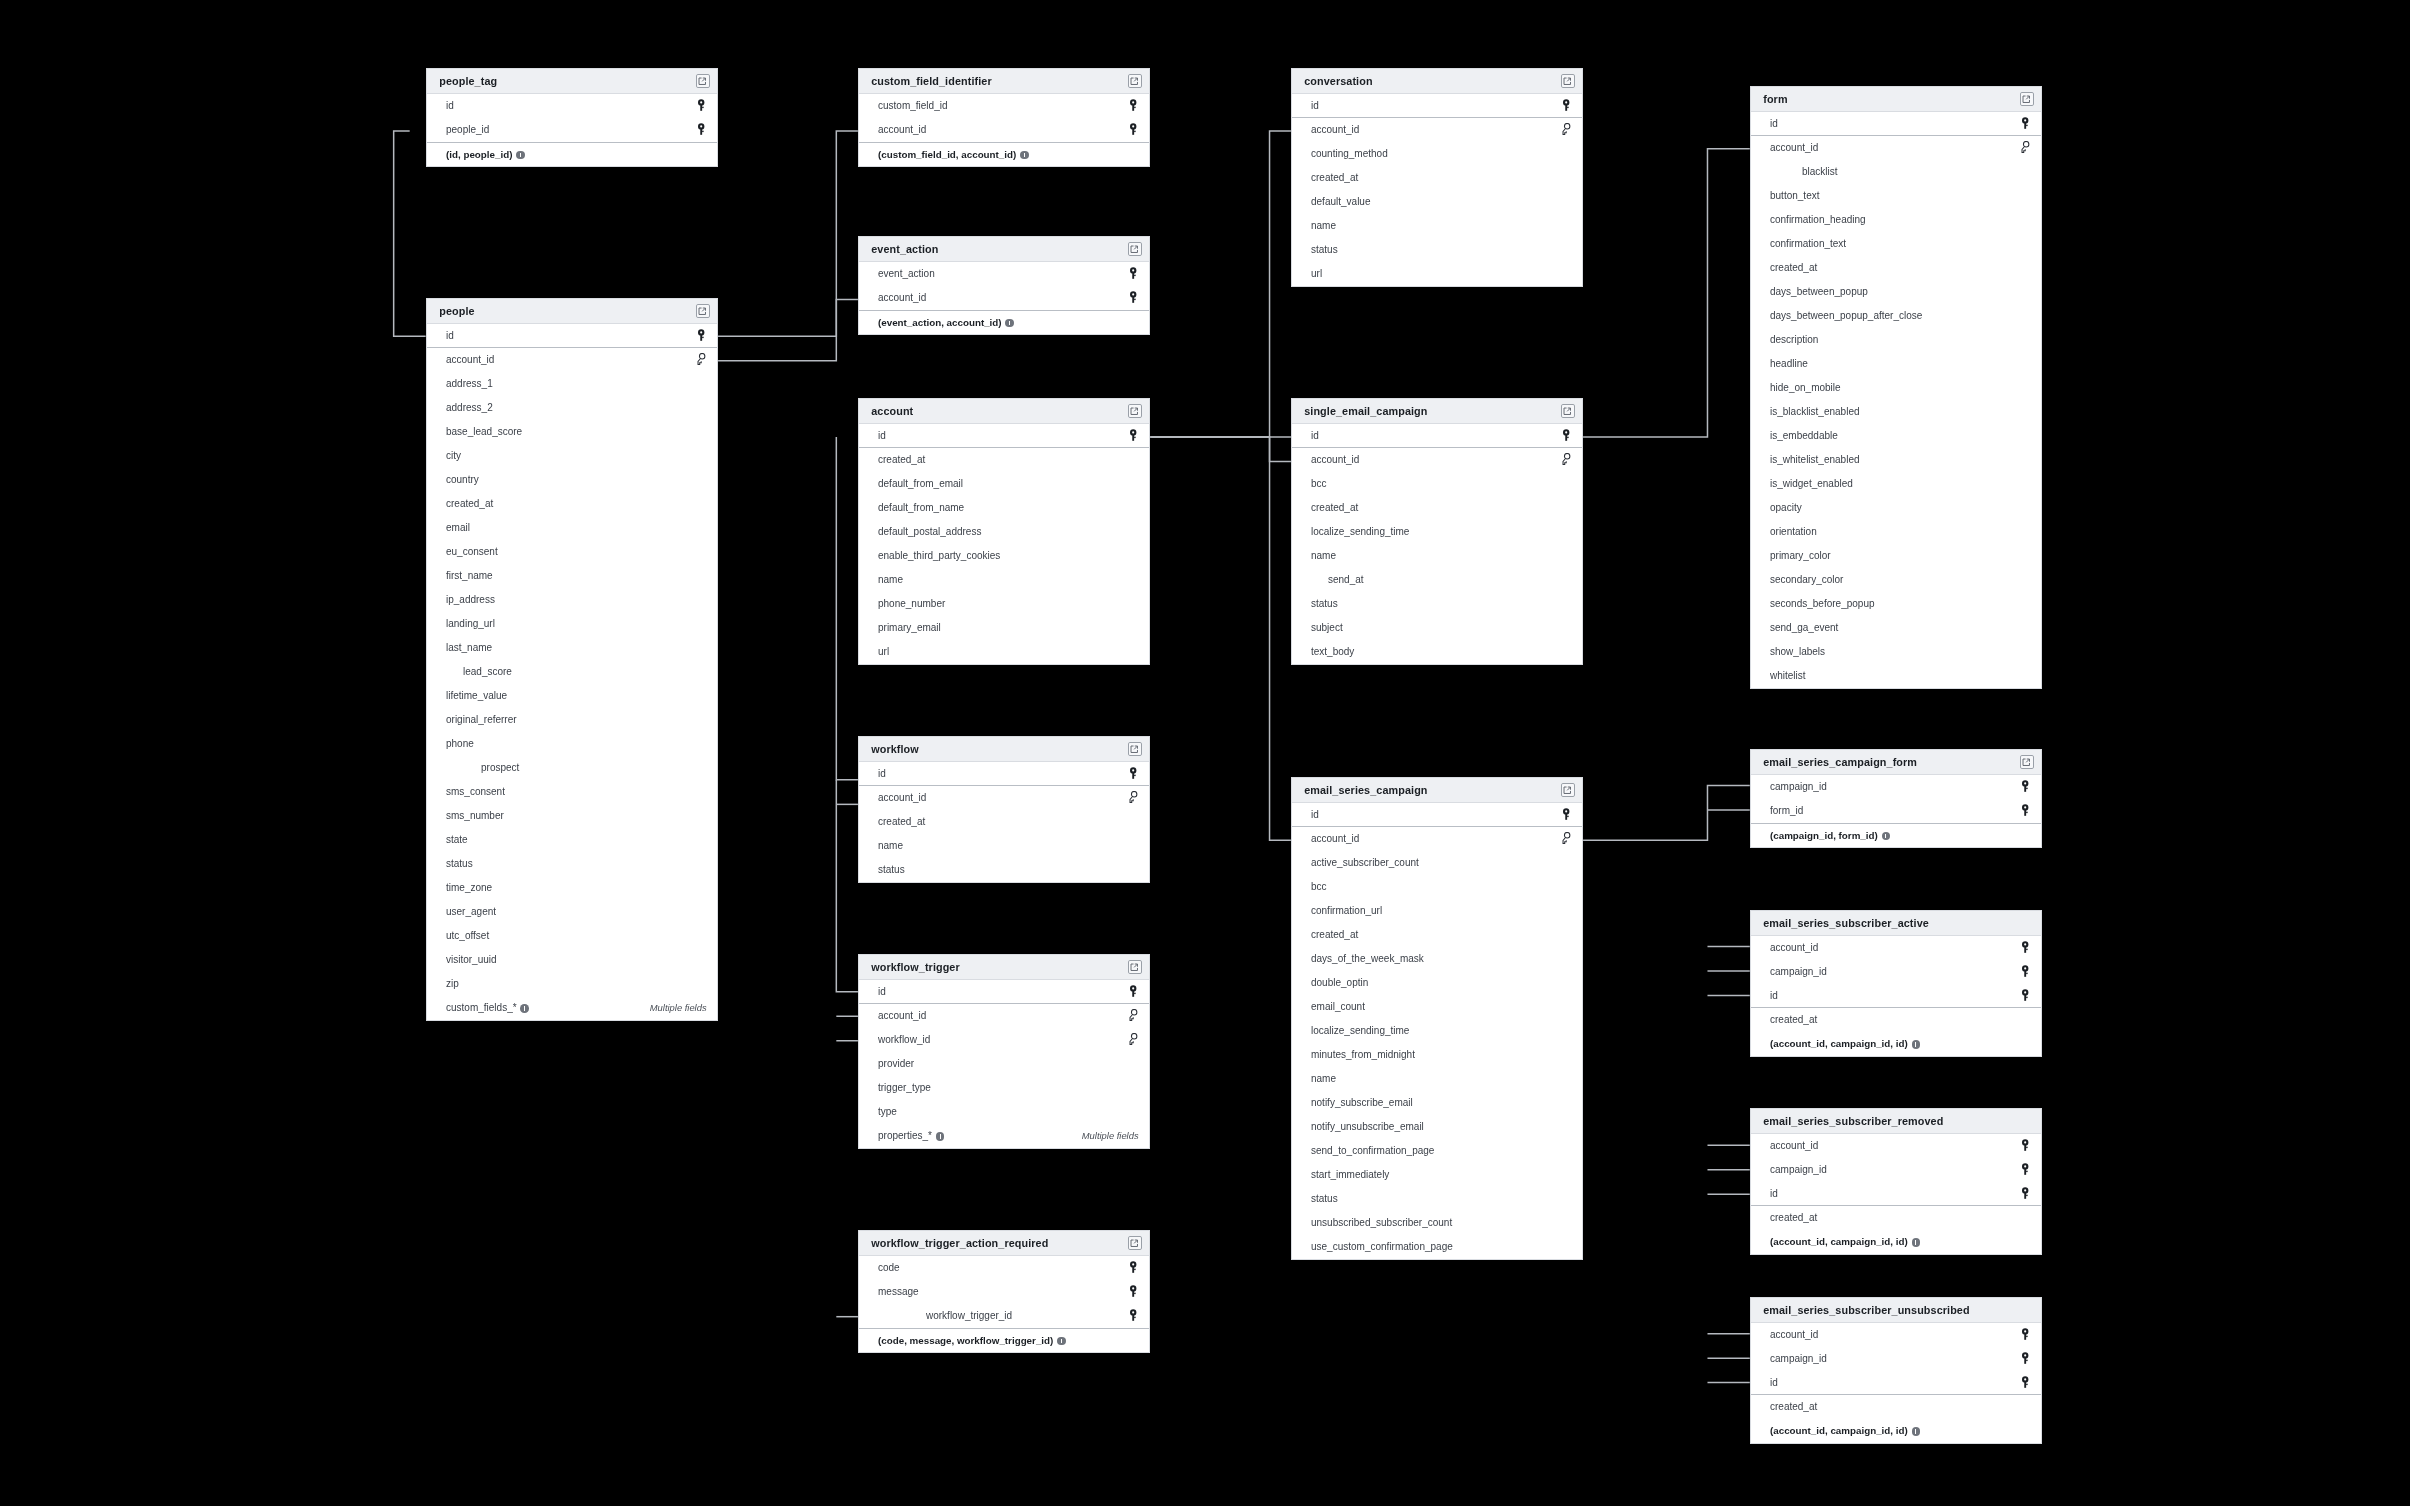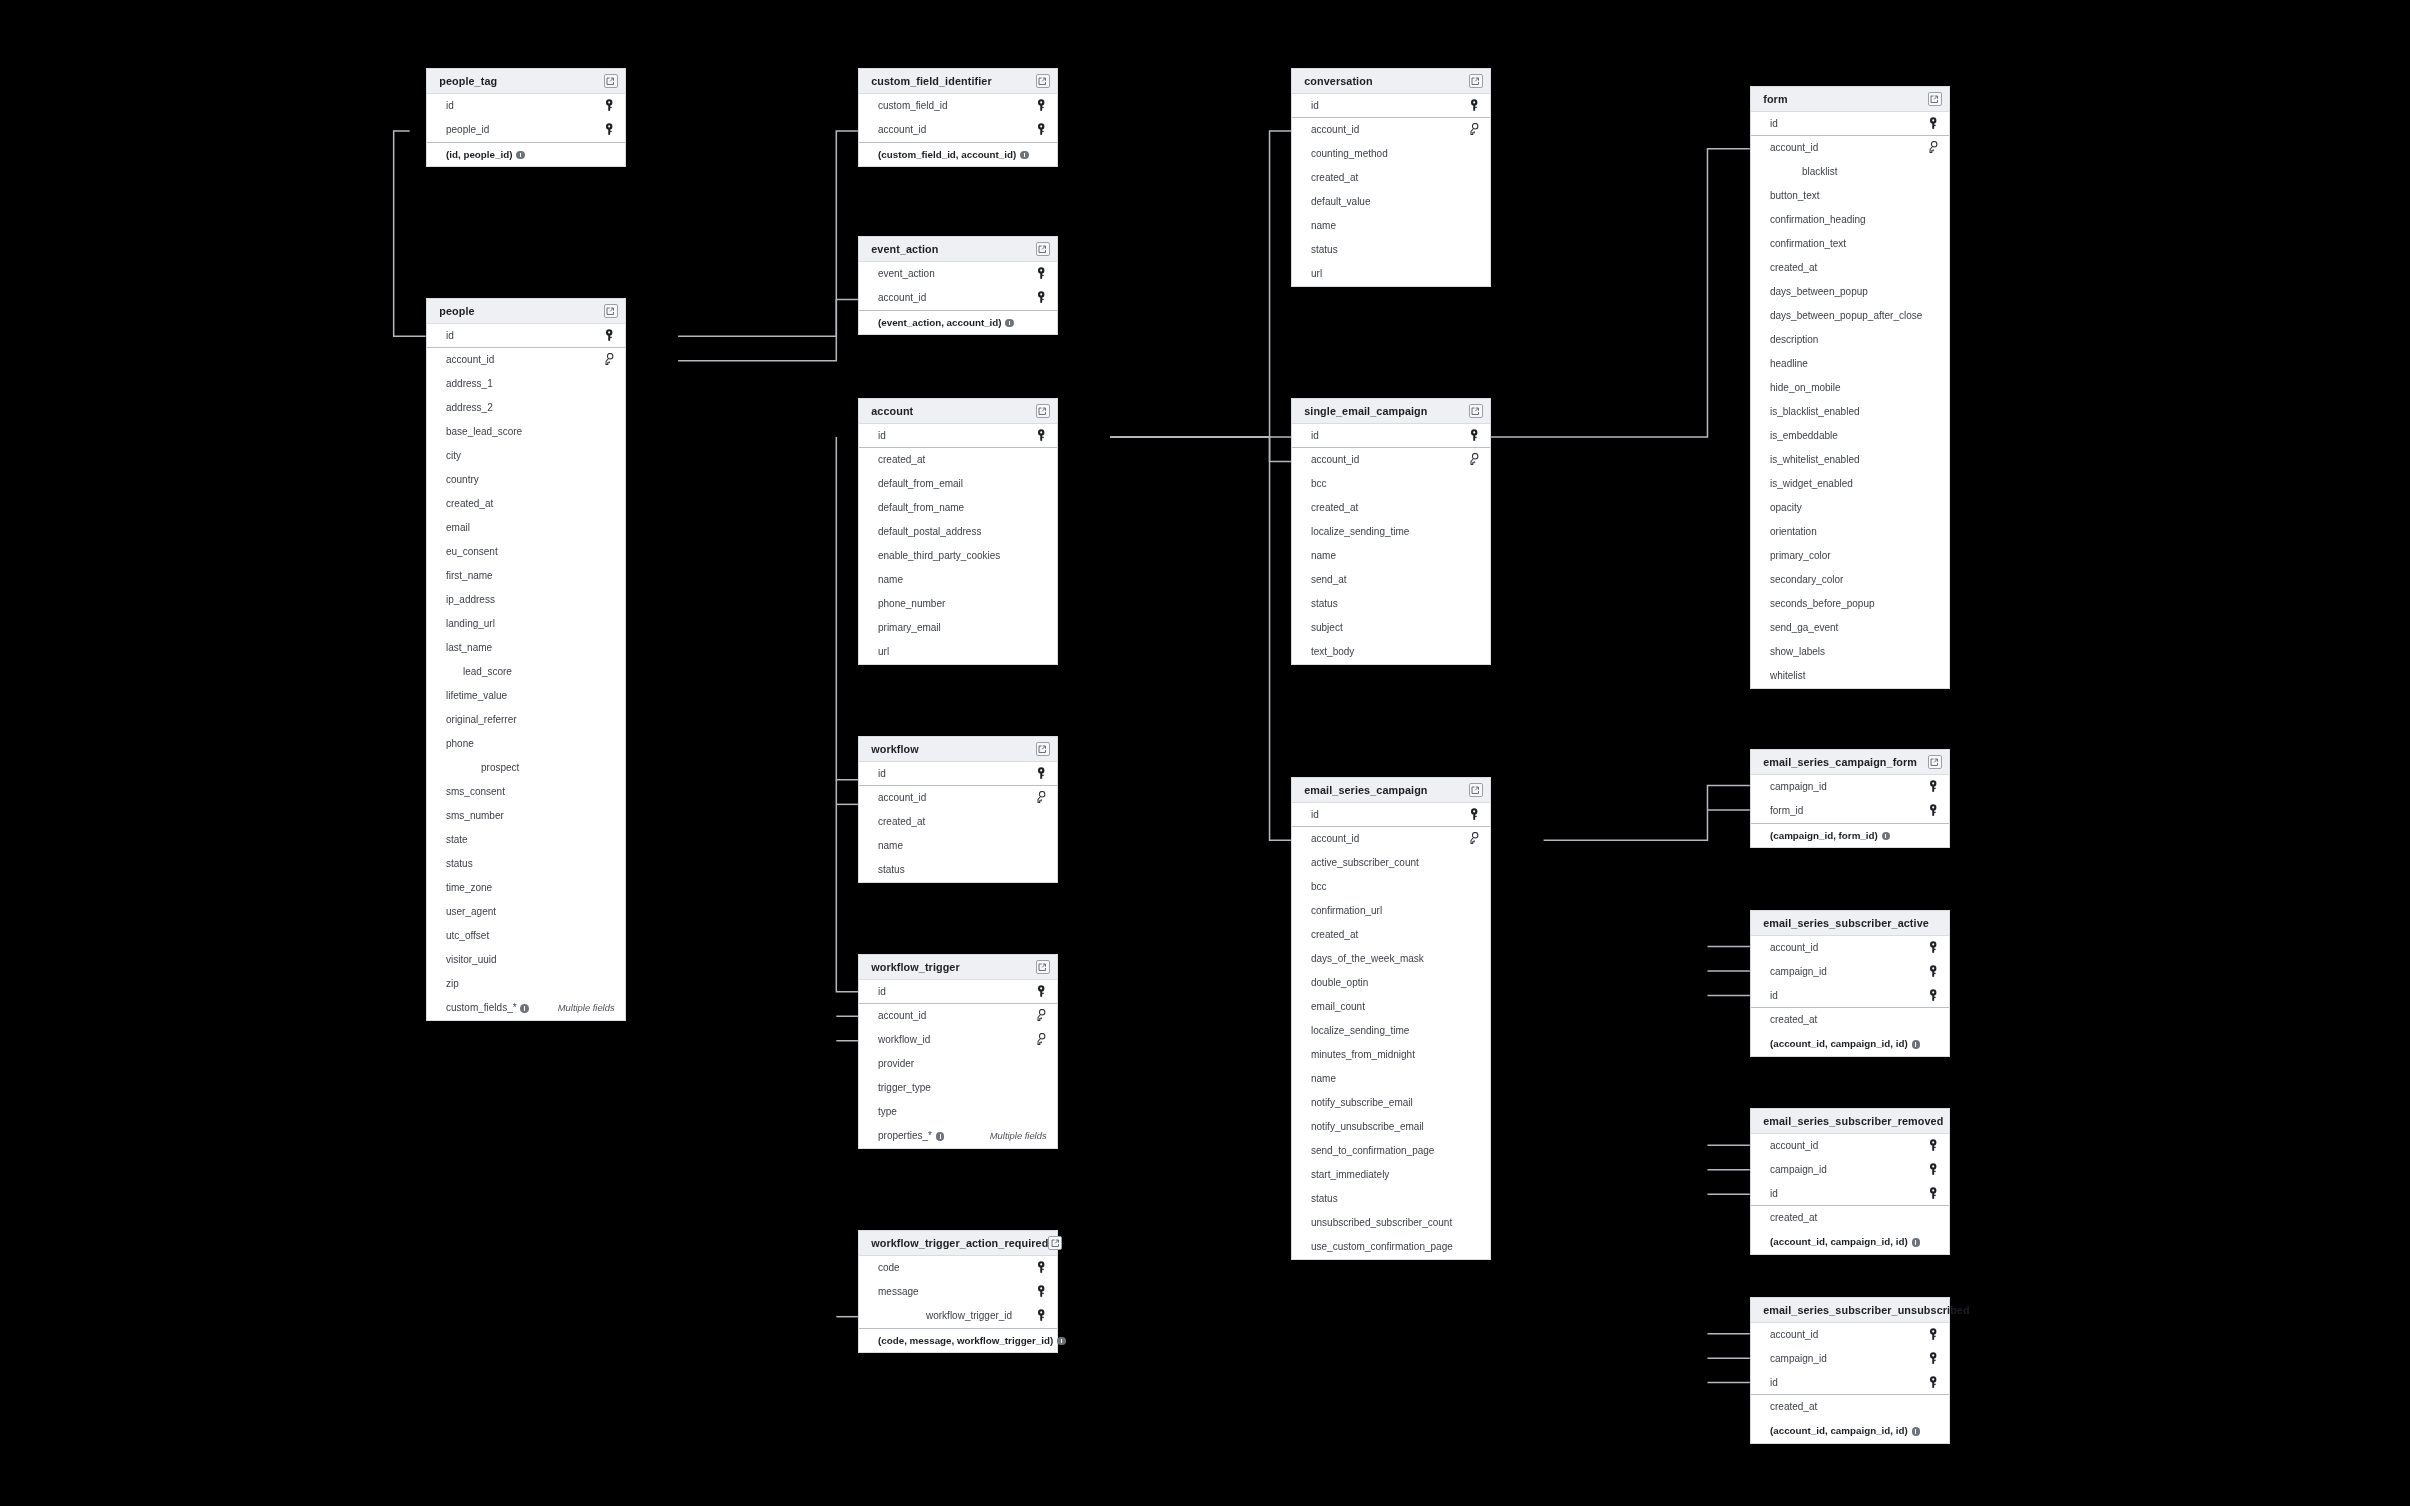--- a/index.html
+++ b/index.html
@@ -18,21 +18,21 @@
   #edges {
     position: absolute; left: 0; top: 0;
     width: 2411px; height: 1507px;
     pointer-events: none;
   }
   .table-card {
     position: absolute;
     background: #ffffff;
     border: 0.9px solid #d9dce1;
     box-shadow: 0 0.9px 1.9px rgba(0,0,0,0.25);
-    width: 200px;
+    width: 292px;
   }
   .tbl-header {
     display: flex;
     align-items: center;
     justify-content: space-between;
     background: #eef0f3;
     border-bottom: 0.9px solid #d9dce1;
     height: 24.5px;
     padding: 0 7.5px 0 12.2px;
   }
@@ -929,21 +929,21 @@
         </span>
         <span class="field-right"></span>
       </div>
       <div class="field-row">
         <span style="display: flex; align-items: center;">
           <span class="field-name">name</span>
         </span>
         <span class="field-right"></span>
       </div>
       <div class="field-row">
-        <span style="display: flex; align-items: center;">
+        <span style="display: flex; align-items: center; margin-left: 17px;">
           <span class="field-name">send_at</span>
         </span>
         <span class="field-right"></span>
       </div>
       <div class="field-row">
         <span style="display: flex; align-items: center;">
           <span class="field-name">status</span>
         </span>
         <span class="field-right"></span>
       </div>

